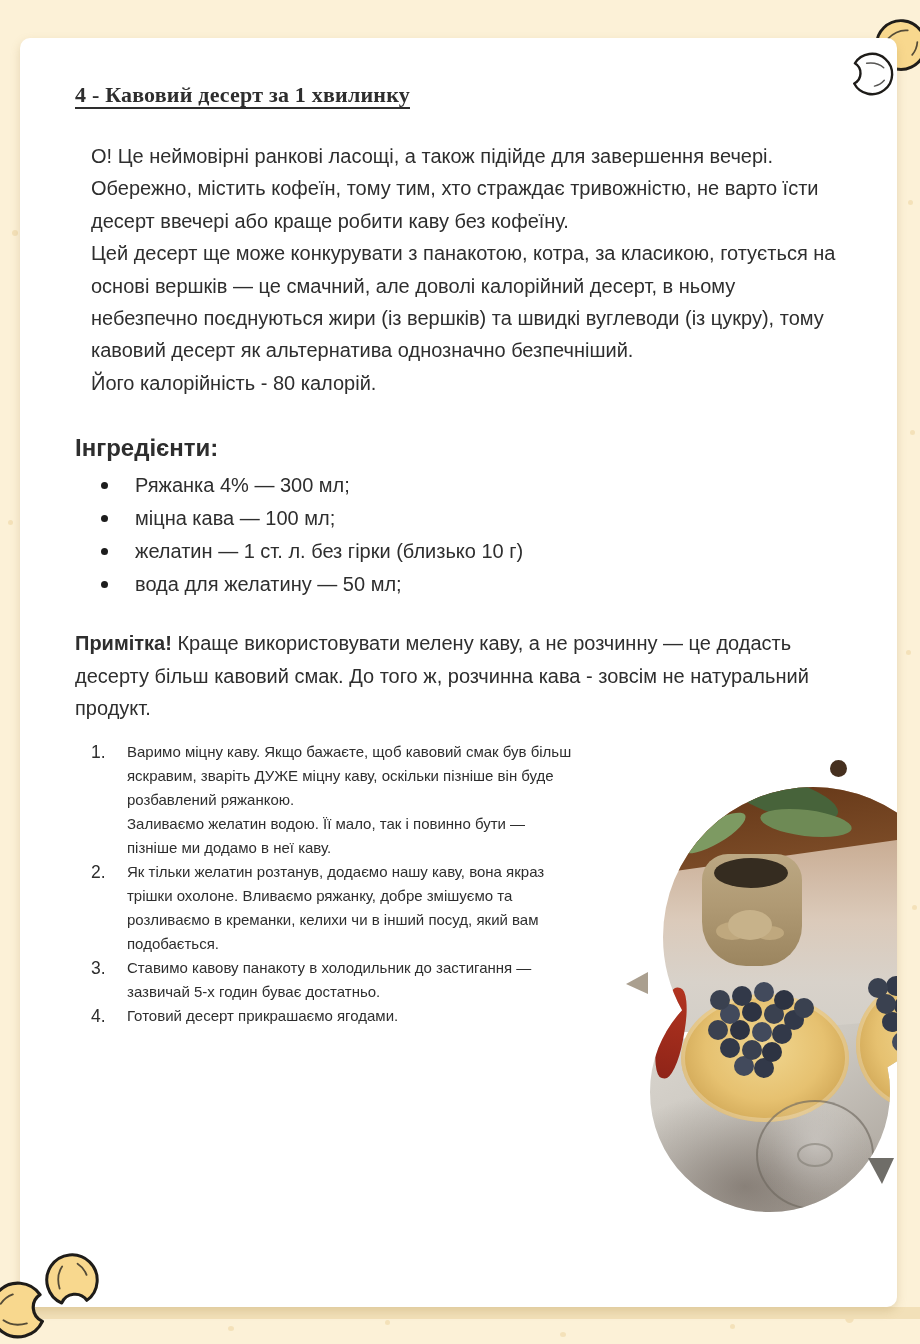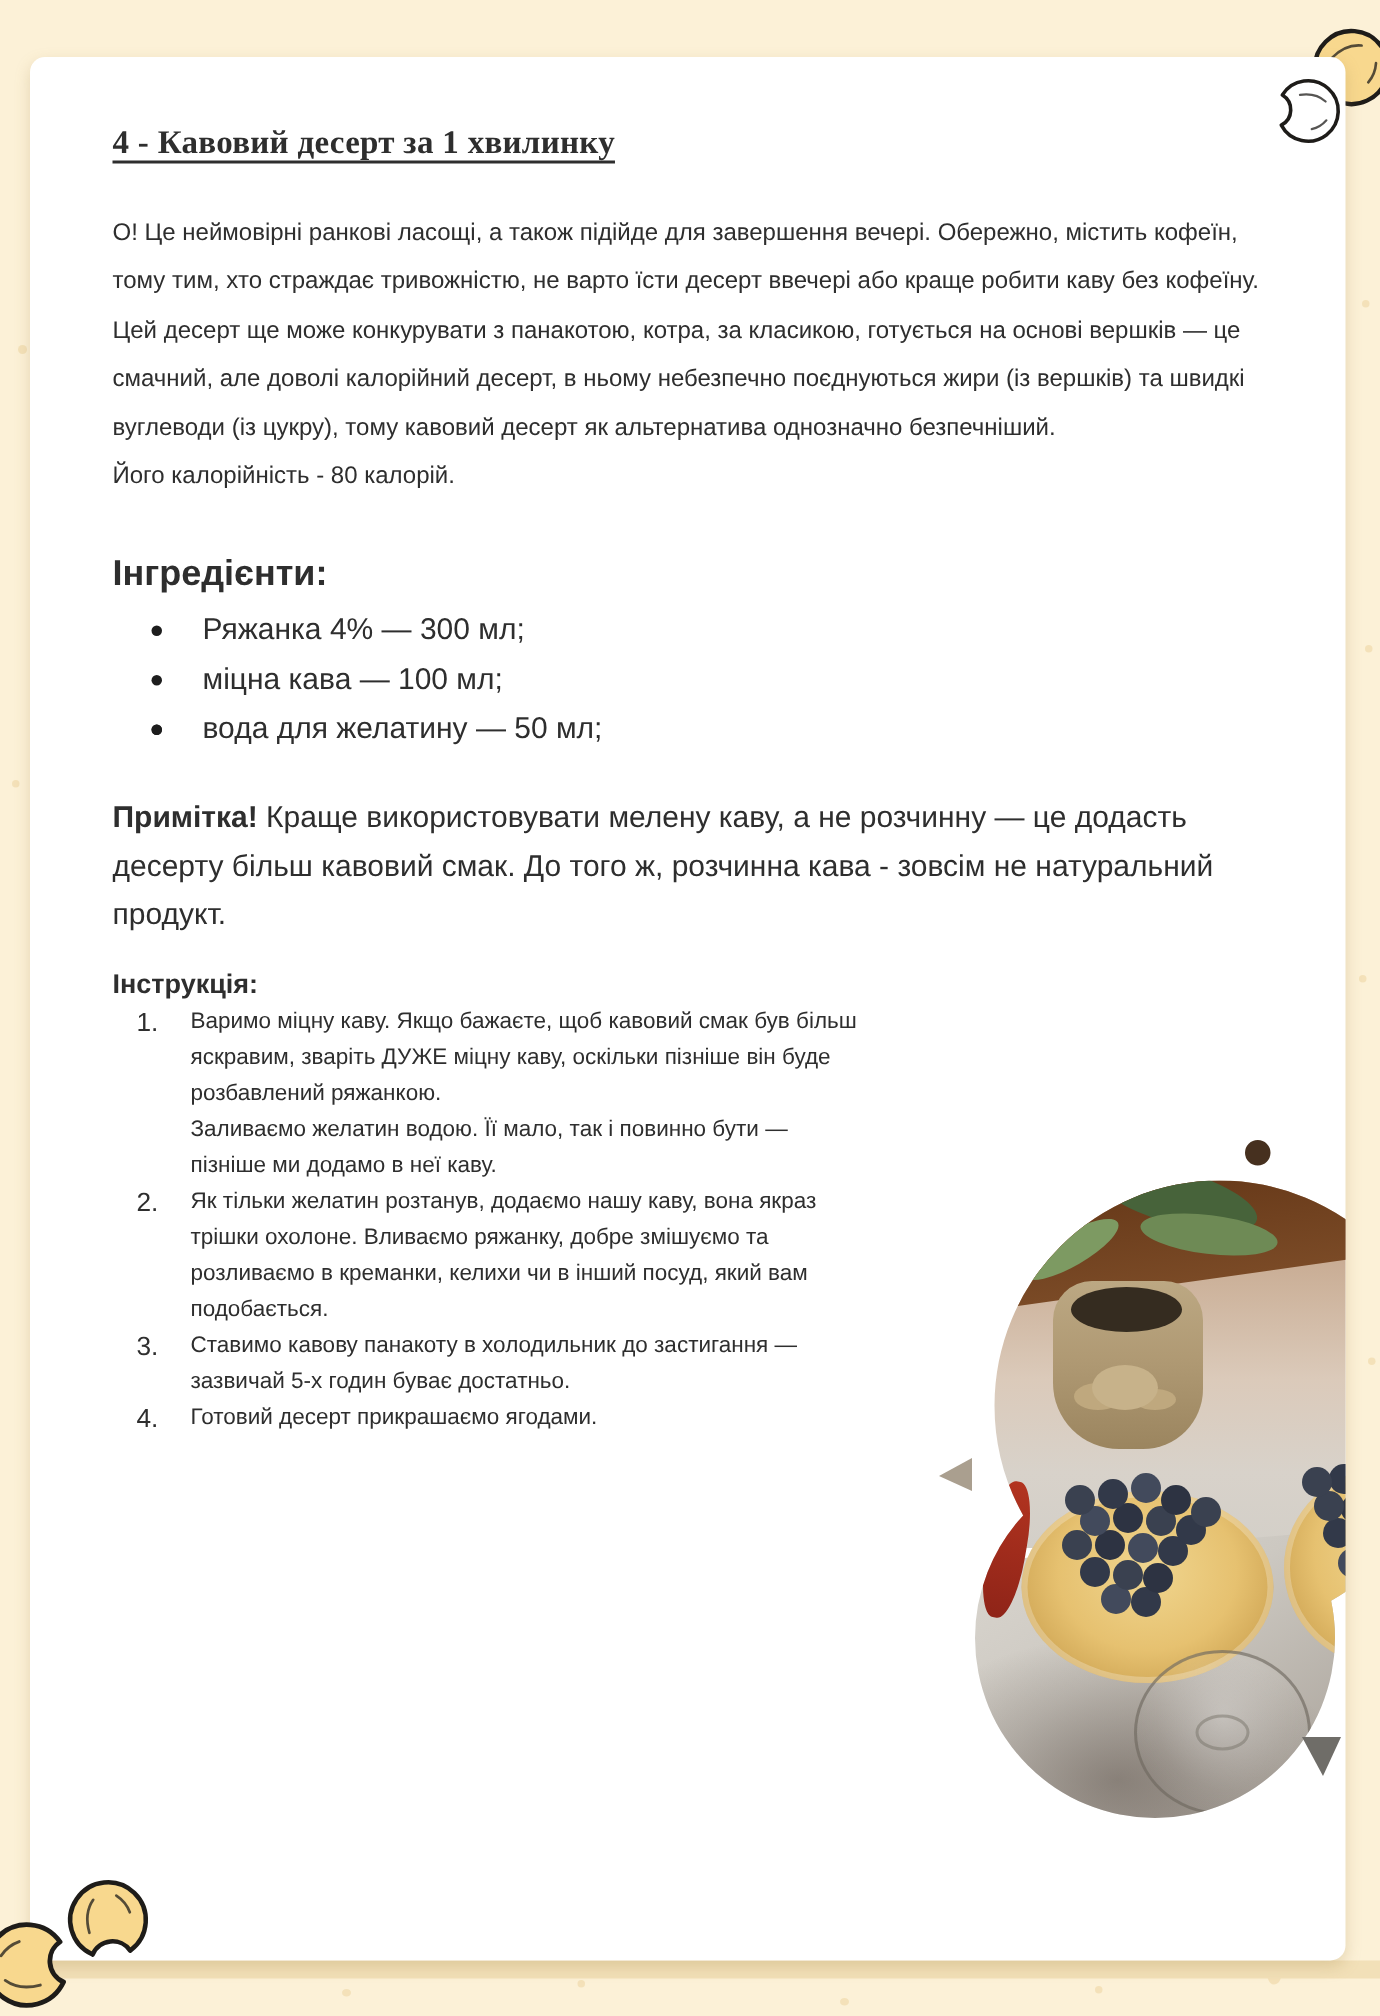--- a/index.html
+++ b/index.html
@@ -24,21 +24,21 @@
     box-shadow:0 4px 10px rgba(170,140,80,.28);
     z-index:2;
   }
   h1.title{
     font-size:22px;line-height:30px;margin:0 0 30px 0;font-weight:700;
     text-decoration:underline;text-decoration-thickness:2px;text-underline-offset:5px;
     letter-spacing:.2px;
     font-family:Liberation Serif, serif;
   }
   .preline{white-space:pre-line;}
-  p.intro{font-size:16px;line-height:32.4px;margin:0 0 34px 0;max-width:775px;}
+  p.intro{font-size:20px;line-height:32.4px;margin:0 0 34px 16px;max-width:775px;}
   p.ing-h{font-size:24px;line-height:30px;font-weight:700;margin:0 0 6px 0;}
   ul.ing{list-style:none;margin:0 0 26px 0;padding:0;}
   ul.ing li{position:relative;padding-left:60px;font-size:20px;line-height:33px;}
   ul.ing .b-dot{position:absolute;left:26px;top:13px;width:7px;height:7px;border-radius:50%;background:#1d1d1d;}
   p.note{font-size:20px;line-height:32.4px;margin:0 0 16px 0;max-width:745px;}
   p.note b{font-weight:700;}
   p.instr-h{font-size:18px;line-height:26px;font-weight:700;margin:0;}
   ol.steps{list-style:none;margin:0;padding:0;counter-reset:step;width:500px;}
   ol.steps li{
     counter-increment:step;position:relative;padding-left:52px;
@@ -153,27 +153,26 @@
   <h1 class="title">4 - Кавовий десерт за 1 хвилинку</h1>
 
   <p class="intro preline">О! Це неймовірні ранкові ласощі, а також підійде для завершення вечері. Обережно, містить кофеїн, тому тим, хто страждає тривожністю, не варто їсти десерт ввечері або краще робити каву без кофеїну.
 Цей десерт ще може конкурувати з панакотою, котра, за класикою, готується на основі вершків — це смачний, але доволі калорійний десерт, в ньому небезпечно поєднуються жири (із вершків) та швидкі вуглеводи (із цукру), тому кавовий десерт як альтернатива однозначно безпечніший.
 Його калорійність - 80 калорій.</p>
 
   <p class="ing-h">Інгредієнти:</p>
   <ul class="ing">
     <li><span class="b-dot"></span><span>Ряжанка 4% — 300 мл;</span></li>
     <li><span class="b-dot"></span><span>міцна кава — 100 мл;</span></li>
-    <li><span class="b-dot"></span></li>
+    <li><span class="b-dot"></span><span>желатин — 1 ст. л. без гірки (близько 10 г)</span></li>
     <li><span class="b-dot"></span><span>вода для желатину — 50 мл;</span></li>
   </ul>
 
   <p class="note"><b>Примітка!</b> <span>Краще використовувати мелену каву, а не розчинну — це додасть десерту більш кавовий смак. До того ж, розчинна кава - зовсім не натуральний продукт.</span></p>
 
-  <p class="instr-h">Інструкція:</p>
   <ol class="steps">
     <li class="preline">Варимо міцну каву. Якщо бажаєте, щоб кавовий смак був більш яскравим, зваріть ДУЖЕ міцну каву, оскільки пізніше він буде розбавлений ряжанкою.
 Заливаємо желатин водою. Її мало, так і повинно бути — пізніше ми додамо в неї каву.</li>
     <li class="preline">Як тільки желатин розтанув, додаємо нашу каву, вона якраз трішки охолоне. Вливаємо ряжанку, добре змішуємо та розливаємо в креманки, келихи чи в інший посуд, який вам подобається.</li>
     <li class="preline">Ставимо кавову панакоту в холодильник до застигання — зазвичай 5-х годин буває достатньо.</li>
     <li class="preline">Готовий десерт прикрашаємо ягодами.</li>
   </ol>
 
 
   <div class="photo-wrap">

